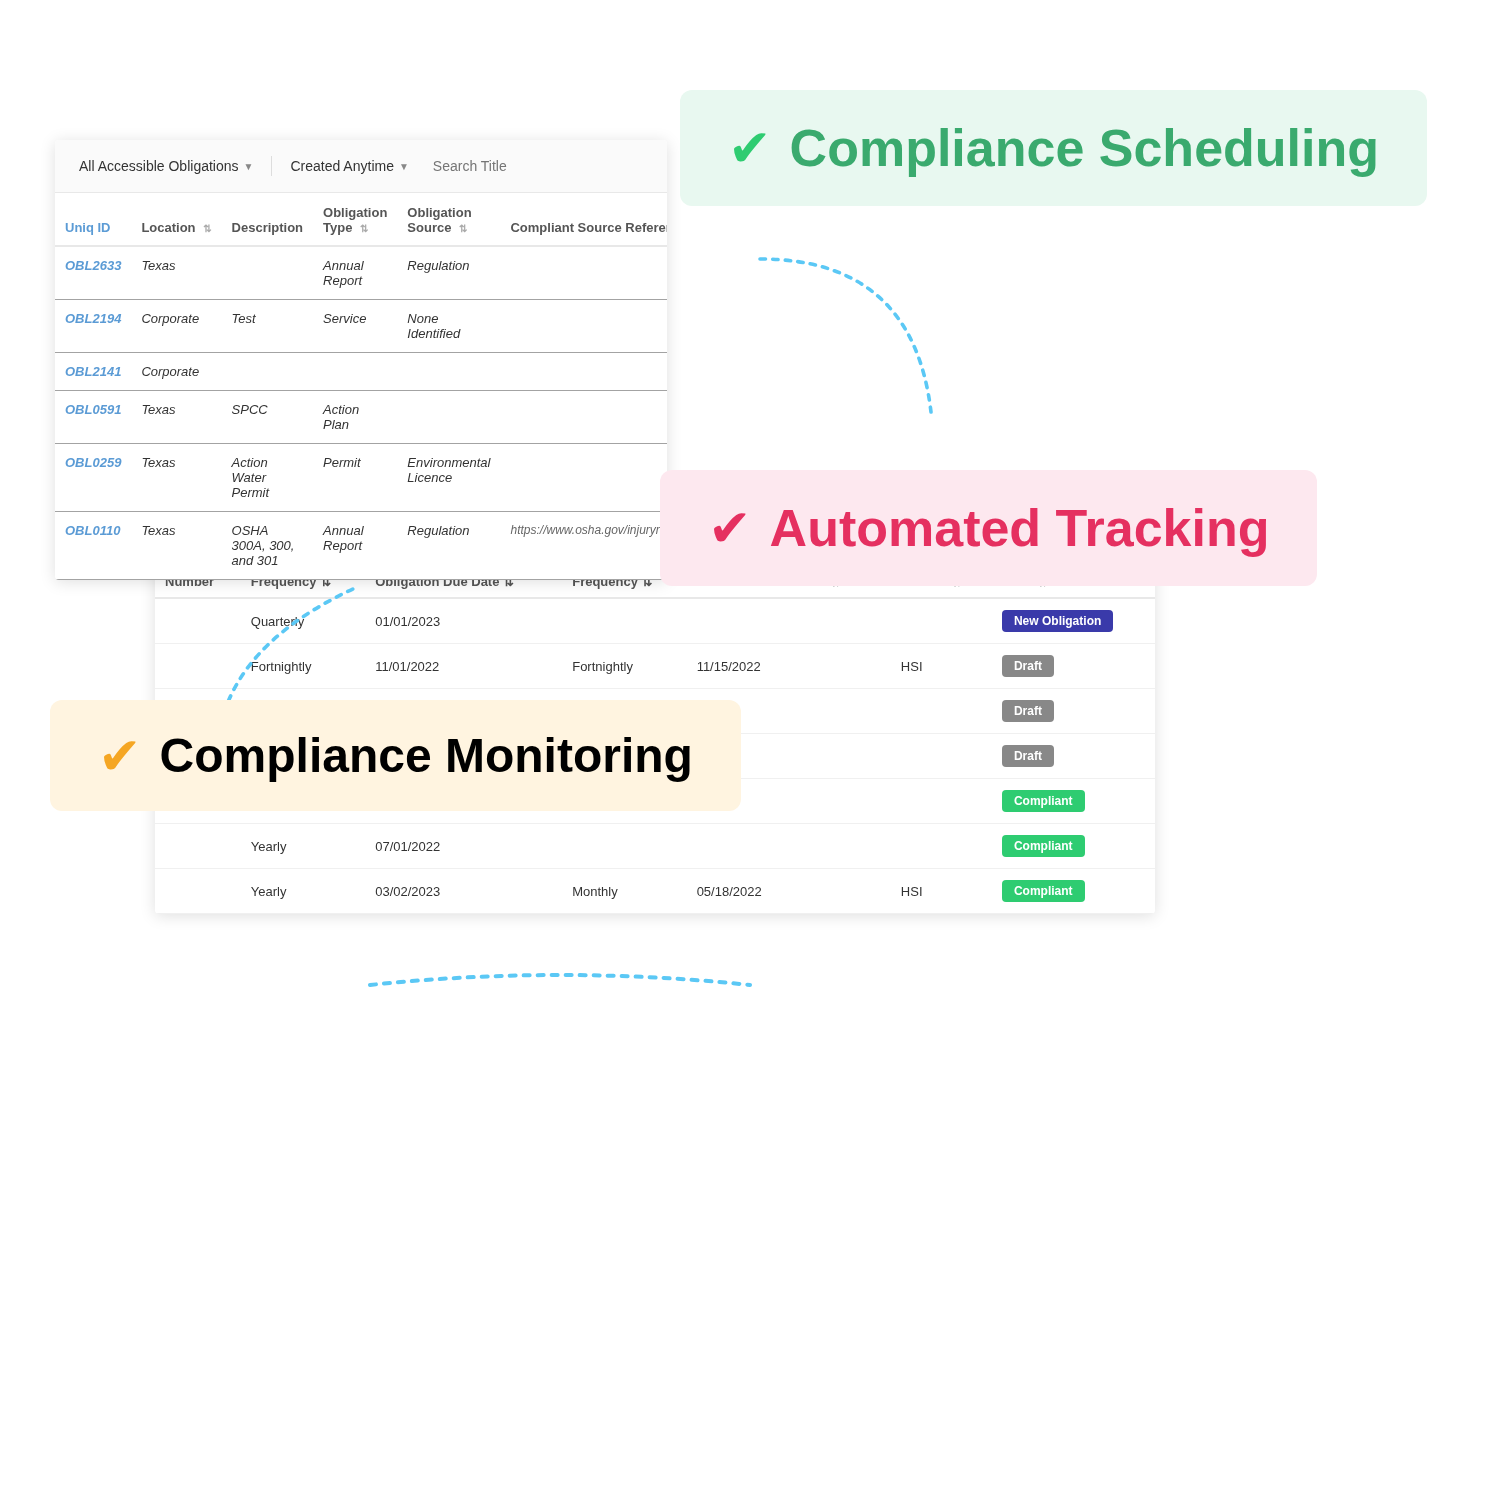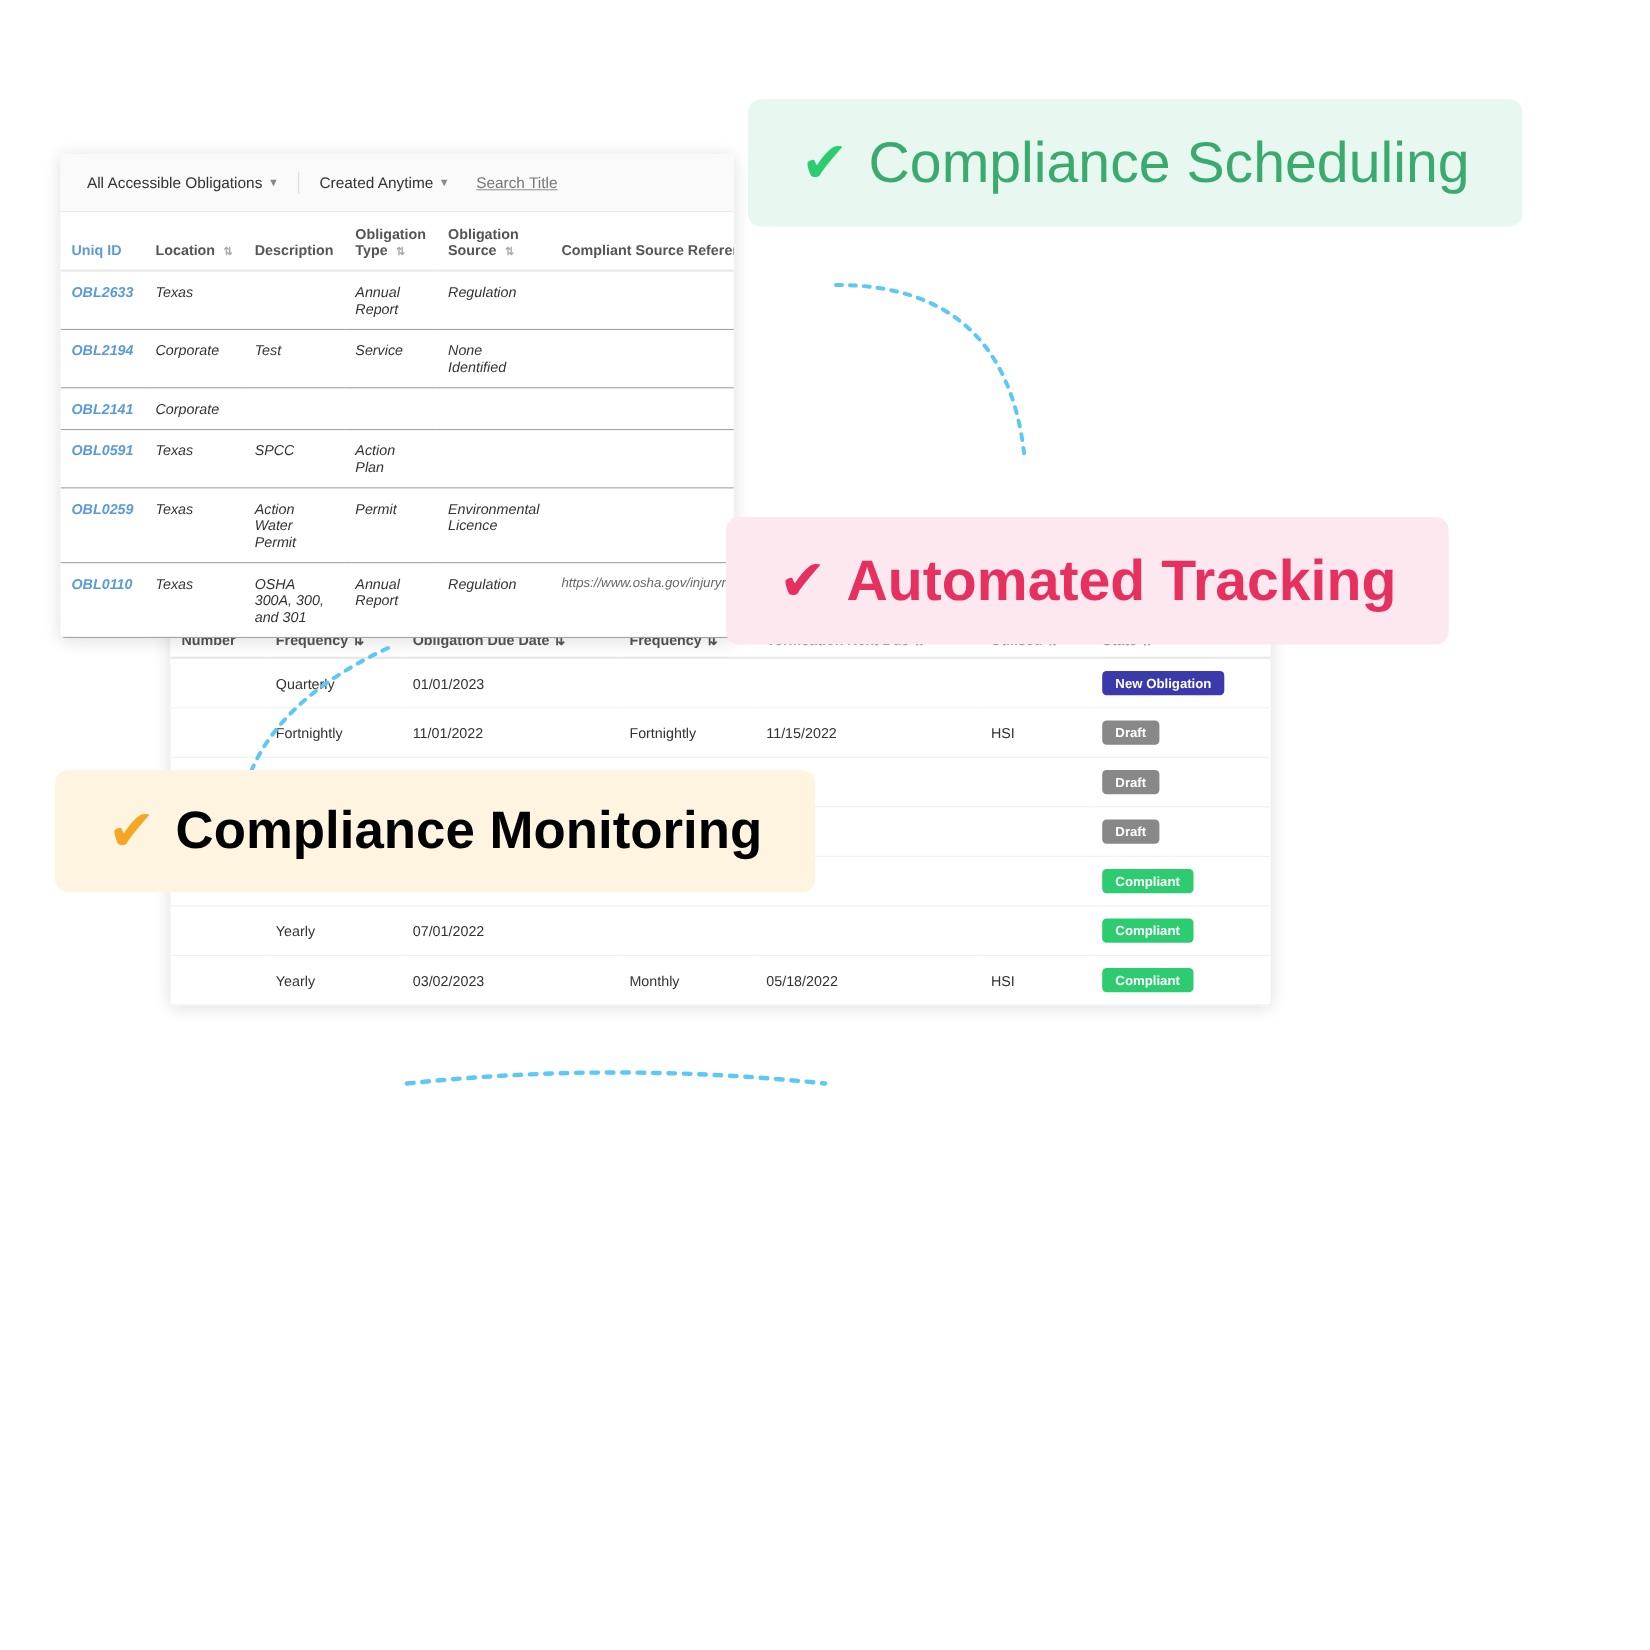--- a/index.html
+++ b/index.html
@@ -34,21 +34,21 @@
       min-width: 680px;
     }
     .badge-scheduling .check-icon {
       color: #2ecc71;
       font-size: 52px;
       line-height: 1;
     }
     .badge-scheduling .badge-text {
       font-size: 52px;
       color: #3aaa6e;
-      font-weight: 400;
+      font-weight: 700;
       white-space: nowrap;
     }
 
     
     .badge-tracking {
       position: absolute;
       top: 470px;
       left: 660px;
       background: #fde8ef;
       border-radius: 12px;
@@ -142,21 +142,20 @@
       margin: 0 2px;
     }
     .search-input {
       border: none;
       outline: none;
       font-size: 14px;
       color: #999;
       background: transparent;
       flex: 1;
       padding: 4px 8px;
-      text-decoration: underline;
     }
 
     table.main-table {
       width: 100%;
       border-collapse: collapse;
       font-size: 13px;
     }
     table.main-table th {
       background: #fff;
       color: #555;

